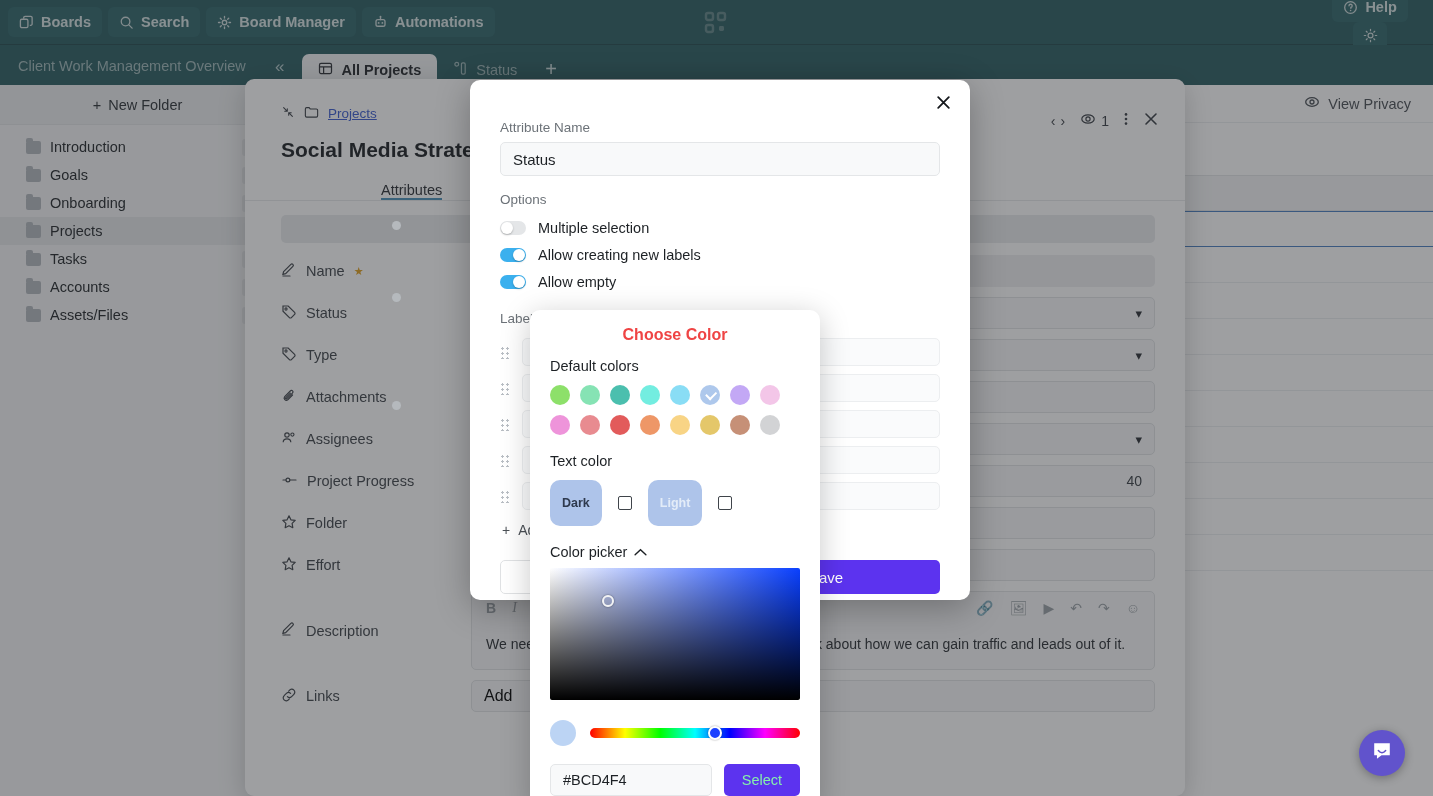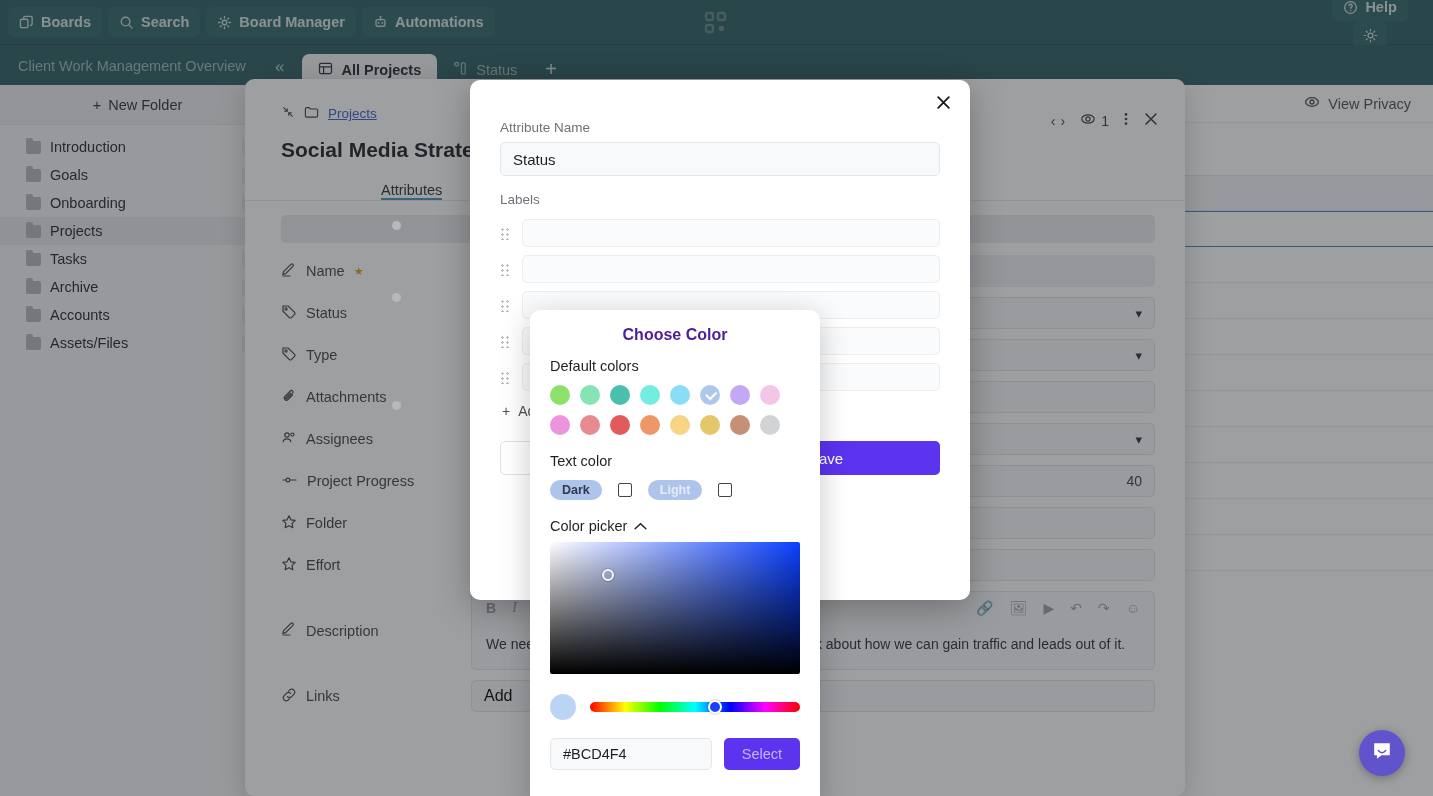--- a/index.html
+++ b/index.html
@@ -203,30 +203,30 @@
     height:34px; width:228px; border-radius:5px; background:#5c33ef; color:#fff;
     font-size:15px; display:flex; align-items:center; justify-content:center; cursor:pointer;
   }
 
   
   .colorpop {
     position:absolute; left:530px; top:310px; width:290px; height:500px;
     background:#fff; border-radius:10px; box-shadow:0 6px 30px rgba(0,0,0,.22);
     padding: 16px 20px 0; overflow:hidden;
   }
-  .cp-title { text-align:center; font-size:16px; font-weight:700; color:#4c1d95; margin-bottom:14px; }
+  .cp-title { text-align:center; font-size:16px; font-weight:700; color:#ef4444; margin-bottom:14px; }
   .cp-sub { font-size:14.5px; color:#1d2125; margin-bottom:11px; }
   .sw-row { display:flex; gap:10px; margin-bottom:10px; }
   .sw { width:20px; height:20px; border-radius:50%; cursor:pointer; position:relative; flex:none; }
   .sw.sel::after {
     content:''; position:absolute; left:5.5px; top:6px; width:8px; height:4.5px;
     border-left:2px solid #fff; border-bottom:2px solid #fff; transform:rotate(-45deg);
   }
   .textcolor-row { display:flex; align-items:center; gap:16px; margin-top:4px; }
-  .tc-pill { border-radius:10px; padding:3px 12px; font-size:12.5px; font-weight:700; }
+  .tc-pill { border-radius:10px; padding:16px 12px; font-size:12.5px; font-weight:700; }
   .tc-dark { background:#aec4ea; color:#2f3a4e; }
   .tc-light { background:#aec4ea; color:#e3ecf8; }
   .tc-box { width:14px; height:14px; border:1.5px solid #3f444a; border-radius:2px; background:#fff; cursor:pointer; }
   .cp-picker-label { display:flex; align-items:center; gap:7px; font-size:14.5px; color:#1d2125; margin-top:18px; margin-bottom:8px; cursor:pointer; }
   .sat-box {
     width:250px; height:132px; border-radius:2px; position:relative; cursor:crosshair;
     background:
       linear-gradient(to top, #000, rgba(0,0,0,0)),
       linear-gradient(to right, #fff, #0a40ff);
   }
@@ -237,21 +237,21 @@
     flex:1; height:10px; border-radius:5px; position:relative; cursor:pointer;
     background: linear-gradient(to right,#ff0000,#ffff00,#00ff00,#00ffff,#0000ff,#ff00ff,#ff0000);
   }
   .hue-knob { position:absolute; top:-2px; width:14px; height:14px; border-radius:50%; background:#1b40ff; border:2px solid #fff; box-shadow:0 0 2px rgba(0,0,0,.4); }
   .hex-row { display:flex; align-items:center; gap:12px; margin-top:18px; }
   .hex-input {
     flex:1; height:32px; border:1px solid #e4e6e8; border-radius:5px; background:#f8f9fa;
     display:flex; align-items:center; padding: 0 12px; font-size:14.5px; color:#1d2125;
   }
   .select-btn {
-    width:76px; height:32px; border-radius:5px; background:#5c33ef; color:#c4b5fd;
+    width:76px; height:32px; border-radius:5px; background:#5c33ef; color:#86efac;
     font-size:14.5px; display:flex; align-items:center; justify-content:center; cursor:pointer;
   }
 
   
   .chatbtn {
     position:absolute; right:28px; bottom:20px; width:46px; height:46px; border-radius:50%;
     background:#6153cc; display:flex; align-items:center; justify-content:center; cursor:pointer;
     box-shadow:0 2px 10px rgba(0,0,0,.3);
   }
 </style>
@@ -401,25 +401,20 @@
         </div>
         <div class="folder-row sel">
           <span class="fico"></span>
           <span class="folder-name">Projects</span>
           <span class="folder-count">10</span>
         </div>
         <div class="folder-row">
           <span class="fico"></span>
           <span class="folder-name">Tasks</span>
           <span class="folder-count">22</span>
-        </div>
-        <div class="folder-row">
-          <span class="fico"></span>
-          <span class="folder-name">Archive</span>
-          <span class="folder-count">4</span>
         </div>
         <div class="folder-row">
           <span class="fico"></span>
           <span class="folder-name">Accounts</span>
           <span class="folder-count">7</span>
         </div>
         <div class="folder-row">
           <span class="fico"></span>
           <span class="folder-name">Assets/Files</span>
           <span class="folder-count">7</span>
@@ -839,20 +834,41 @@
   <div class="modal">
     <div class="modal-close">
       <svg width="17" height="17" viewBox="0 0 16 16">
           <path d="M3 3l10 10M13 3 3 13" stroke="#15181c" stroke-width="1.7" stroke-linecap="round"></path>
         </svg>
     </div>
     <div class="modal-inner">
       <div class="m-label">Attribute Name</div>
       <div class="m-input">Status</div>
 
+      <div class="m-section">
+        <div class="m-label">Options</div>
+        <div class="opt-row">
+          <span class="toggle">
+              <span class="knob"></span>
+            </span>
+          <span class="opt-text">Multiple selection</span>
+        </div>
+        <div class="opt-row">
+          <span class="toggle on">
+              <span class="knob"></span>
+            </span>
+          <span class="opt-text">Allow creating new labels</span>
+        </div>
+        <div class="opt-row">
+          <span class="toggle on">
+              <span class="knob"></span>
+            </span>
+          <span class="opt-text">Allow empty</span>
+        </div>
+      </div>
 
       <div class="m-section">
         <div class="m-label">Labels</div>
         <div class="labels-rows" id="label-rows">
             <div class="label-row">
               <span class="grip"></span>
               <span class="label-chip"></span>
             </div>
             <div class="label-row">
               <span class="grip"></span>

